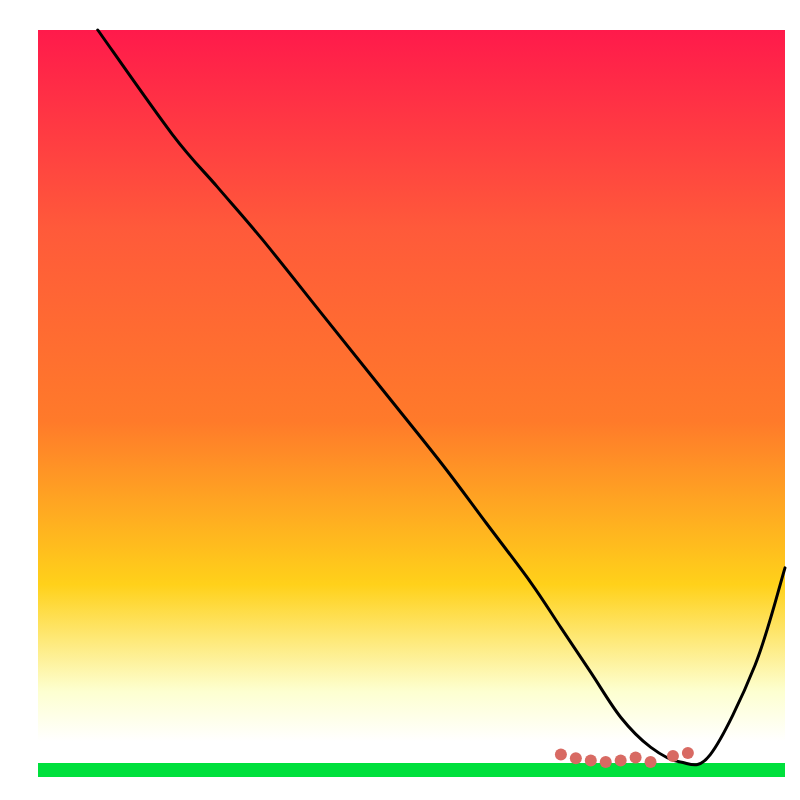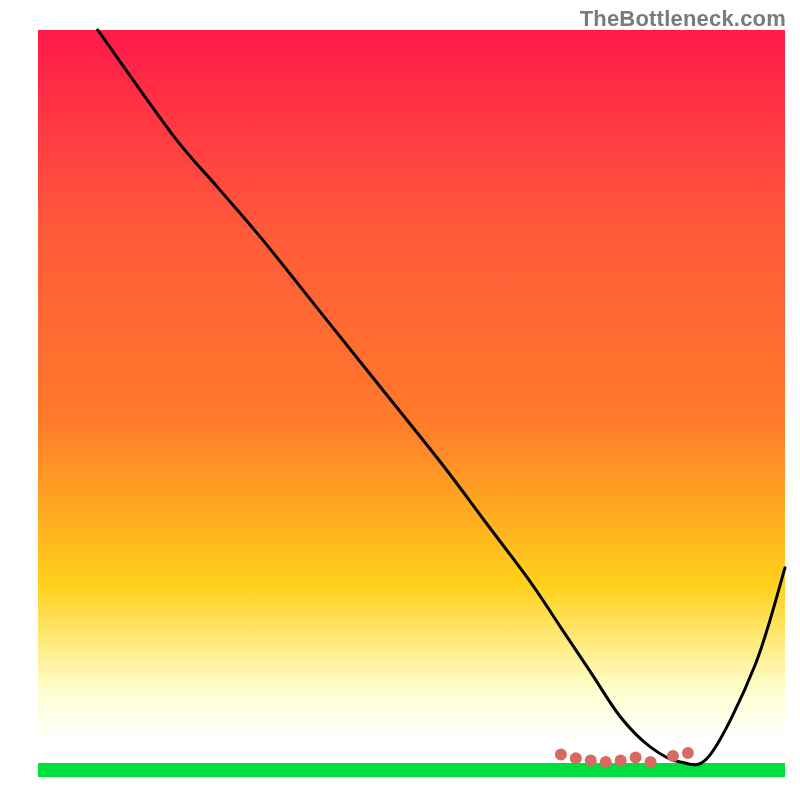--- a/index.html
+++ b/index.html
@@ -28,21 +28,20 @@
     position: absolute;
     left: 0;
     top: 0;
   }
 </style>
 </head>
 <body>
 
 <div class="stage">
 
-  <div class="watermark">TheBottleneck.com</div>
 
   <svg class="plot" width="800" height="800" viewBox="0 0 800 800">
     <defs>
       <linearGradient id="heat" x1="0" y1="0" x2="0" y2="1">
         <stop id="g0" offset="0%" stop-color="#ff1a4b"></stop>
         <stop id="g1" offset="28%" stop-color="#ff5a3a"></stop>
         <stop id="g2" offset="55%" stop-color="#ff7a2a"></stop>
         <stop id="g3" offset="78%" stop-color="#ffd11a"></stop>
         <stop id="g4" offset="93%" stop-color="#fdffd0"></stop>
         <stop id="g5" offset="100%" stop-color="#ffffff"></stop>

